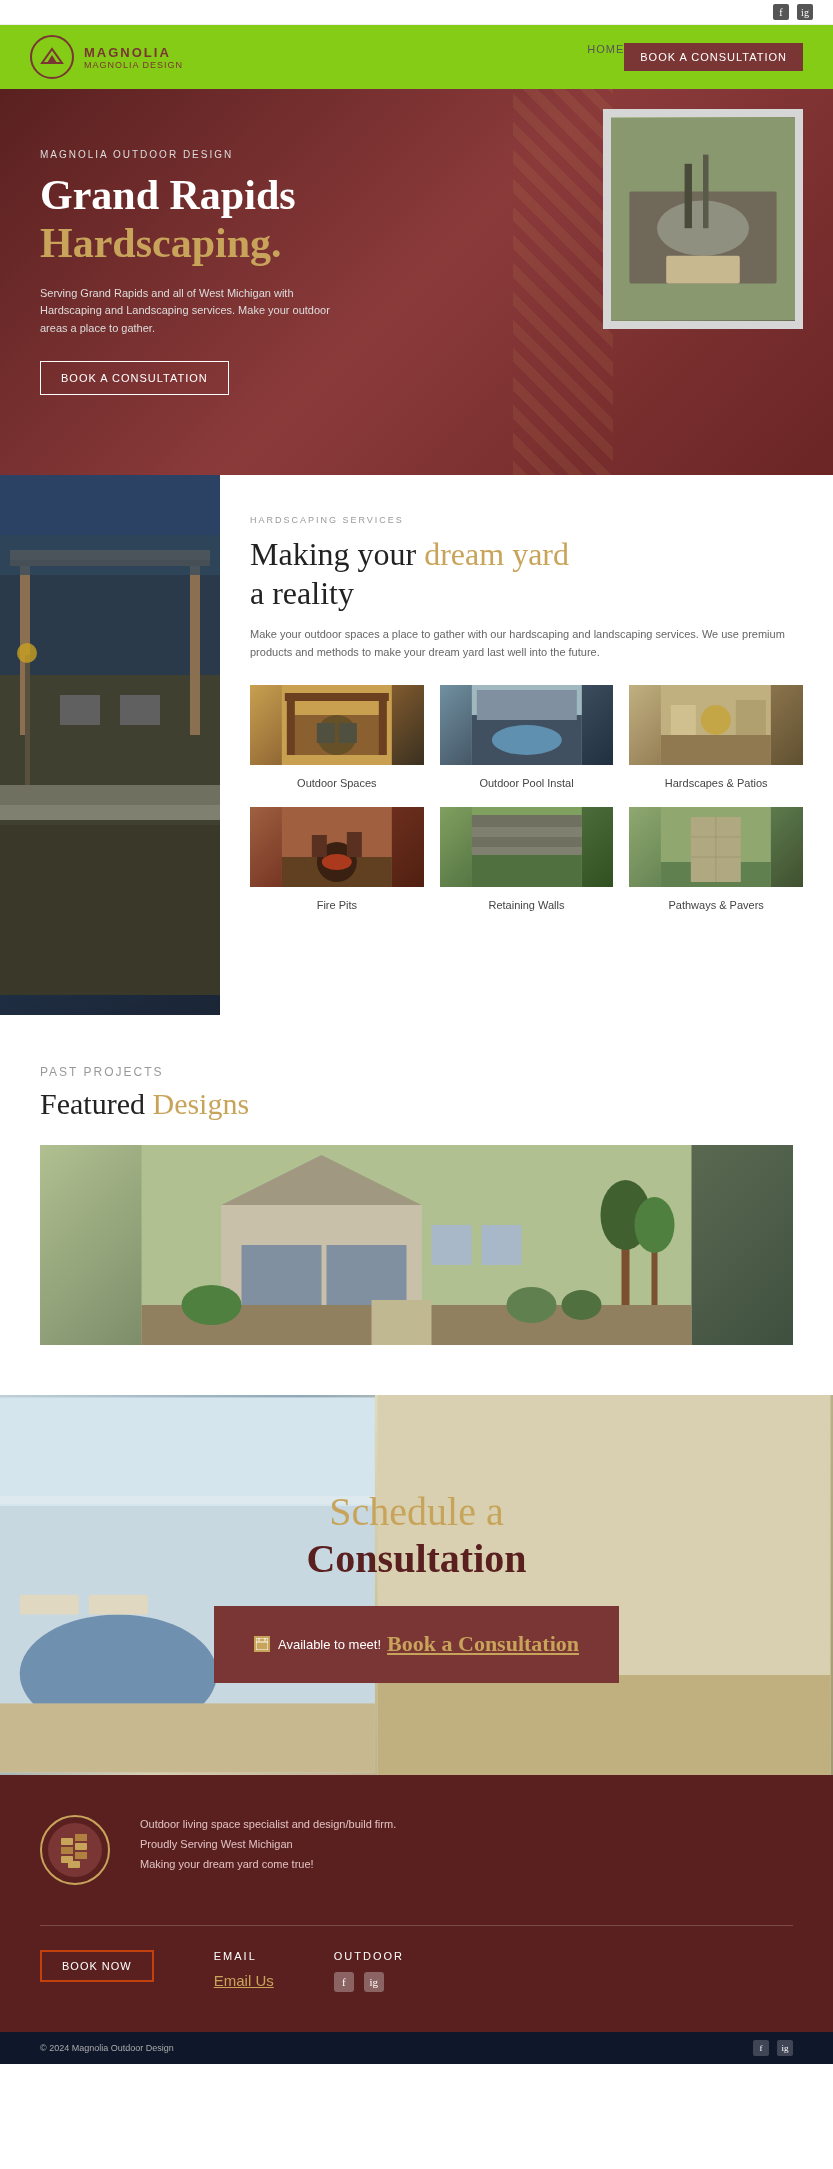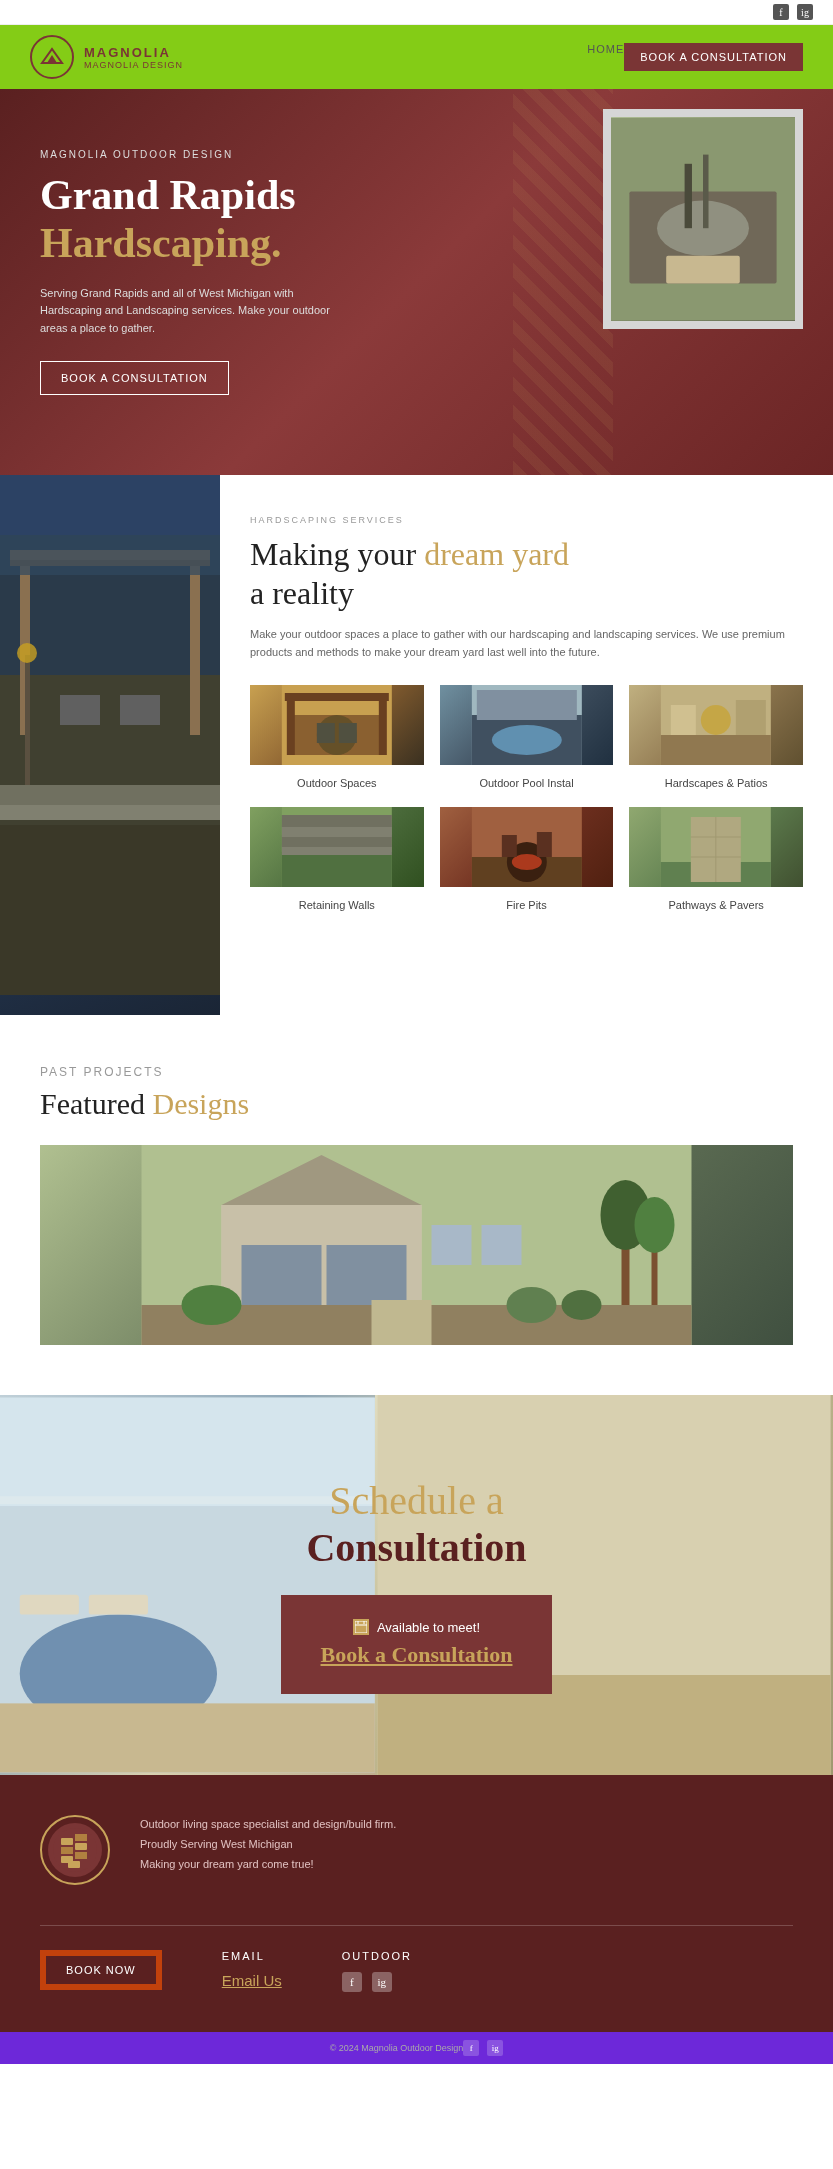--- a/index.html
+++ b/index.html
@@ -183,21 +183,21 @@
       z-index: 2;
       text-align: center;
       padding: 40px;
     }
     .schedule-title-gold { font-size: 40px; color: #c8a45a; font-weight: normal; }
     .schedule-title-dark { font-size: 40px; color: #5a2020; font-weight: bold; margin-bottom: 24px; }
     .schedule-card {
       background: #7a3535;
       padding: 24px 40px;
       display: inline-flex;
-      flex-direction: column;
+      flex-direction: row;
       align-items: center;
       gap: 6px;
     }
     .schedule-available {
       font-size: 13px; color: #fff; font-family: Arial, sans-serif;
       display: flex; align-items: center; gap: 8px;
     }
     .calendar-icon {
       width: 16px; height: 16px;
       background: #c8a45a;
@@ -235,43 +235,43 @@
     .footer-bottom {
       border-top: 1px solid rgba(255,255,255,0.2);
       padding-top: 24px;
       display: flex;
       align-items: flex-start;
       gap: 60px;
     }
     .footer-col { display: flex; flex-direction: column; gap: 6px; }
     .footer-col-title { font-size: 11px; letter-spacing: 2px; color: #fff; font-family: Arial, sans-serif; margin-bottom: 4px; }
     .footer-btn {
-      border: 6px solid #c2410c;
+      border: 2px solid #c2410c;
       color: #fff;
       background: transparent;
       padding: 8px 20px;
       font-size: 11px;
       letter-spacing: 1px;
       cursor: pointer;
       font-family: Arial, sans-serif;
     }
     .footer-link { font-size: 15px; color: #c8a45a; text-decoration: underline; font-family: Arial, sans-serif; }
     .footer-social { display: flex; gap: 10px; }
     .footer-social-icon {
       width: 20px; height: 20px;
       background: rgba(255,255,255,0.3);
       border-radius: 3px;
       display: flex; align-items: center; justify-content: center;
       font-size: 11px; color: #fff;
     }
     .footer-copy {
-      background: #6d28d9;
+      background: #0f172a;
       padding: 8px 40px;
       display: flex;
-      justify-content: center;
+      justify-content: space-between;
       align-items: center;
     }
     .footer-copy-text { font-size: 9px; color: #aaa; font-family: Arial, sans-serif; }
     .footer-copy-social { display: flex; gap: 8px; }
     .footer-copy-icon {
       width: 16px; height: 16px;
       background: rgba(255,255,255,0.2);
       border-radius: 2px;
       display: flex; align-items: center; justify-content: center;
       font-size: 9px; color: #fff;
@@ -432,44 +432,44 @@
             <rect width="110" height="80" fill="#c0b080"></rect>
             <rect x="0" y="50" width="110" height="30" fill="#907850"></rect>
             <rect x="10" y="20" width="25" height="30" fill="#d0c090"></rect>
             <rect x="75" y="15" width="30" height="35" fill="#b0a070"></rect>
             <circle cx="55" cy="35" r="15" fill="#c8a020" opacity="0.6"></circle>
           </svg>
         </div>
         <span class="service-label">Hardscapes &amp; Patios</span>
       </div>
       <div class="service-item">
+        <div class="service-img service-img-4">
+          <svg width="100%" height="80" viewBox="0 0 110 80">
+            <rect width="110" height="80" fill="#a06040"></rect>
+            <rect x="0" y="50" width="110" height="30" fill="#604020"></rect>
+            <circle cx="55" cy="55" r="20" fill="#3a2010"></circle>
+            <ellipse cx="55" cy="55" rx="15" ry="8" fill="#c84020" opacity="0.8"></ellipse>
+            <rect x="30" y="28" width="15" height="22" fill="#5a3020"></rect>
+            <rect x="65" y="25" width="15" height="25" fill="#5a3020"></rect>
+          </svg>
+        </div>
+        <span class="service-label">Fire Pits</span>
+      </div>
+      <div class="service-item">
         <div class="service-img service-img-5">
           <svg width="100%" height="80" viewBox="0 0 110 80">
             <rect width="110" height="80" fill="#80a060"></rect>
             <rect x="0" y="45" width="110" height="35" fill="#507040"></rect>
             <rect x="0" y="38" width="110" height="10" fill="#808070"></rect>
             <rect x="0" y="28" width="110" height="12" fill="#707060"></rect>
             <rect x="0" y="18" width="110" height="12" fill="#808070"></rect>
             <rect x="0" y="8" width="110" height="12" fill="#707060"></rect>
           </svg>
         </div>
         <span class="service-label">Retaining Walls</span>
-      </div>
-      <div class="service-item">
-        <div class="service-img service-img-4">
-          <svg width="100%" height="80" viewBox="0 0 110 80">
-            <rect width="110" height="80" fill="#a06040"></rect>
-            <rect x="0" y="50" width="110" height="30" fill="#604020"></rect>
-            <circle cx="55" cy="55" r="20" fill="#3a2010"></circle>
-            <ellipse cx="55" cy="55" rx="15" ry="8" fill="#c84020" opacity="0.8"></ellipse>
-            <rect x="30" y="28" width="15" height="22" fill="#5a3020"></rect>
-            <rect x="65" y="25" width="15" height="25" fill="#5a3020"></rect>
-          </svg>
-        </div>
-        <span class="service-label">Fire Pits</span>
       </div>
       <div class="service-item">
         <div class="service-img service-img-6">
           <svg width="100%" height="80" viewBox="0 0 110 80">
             <rect width="110" height="80" fill="#90a870"></rect>
             <rect x="0" y="55" width="110" height="25" fill="#608050"></rect>
             <rect x="30" y="10" width="50" height="65" fill="#b0a880"></rect>
 
             <line x1="30" y1="30" x2="80" y2="30" stroke="#a09870" stroke-width="1"></line>
             <line x1="30" y1="50" x2="80" y2="50" stroke="#a09870" stroke-width="1"></line>

